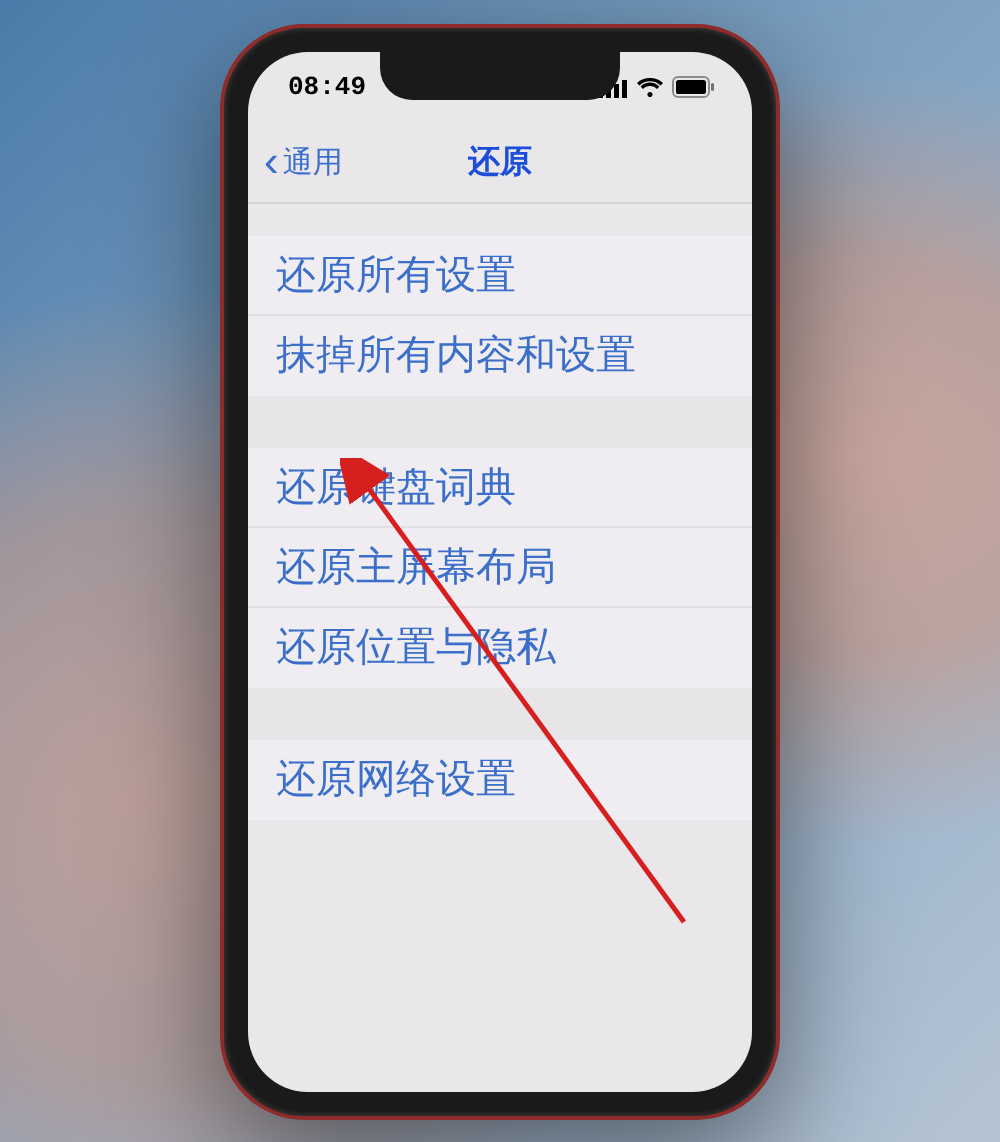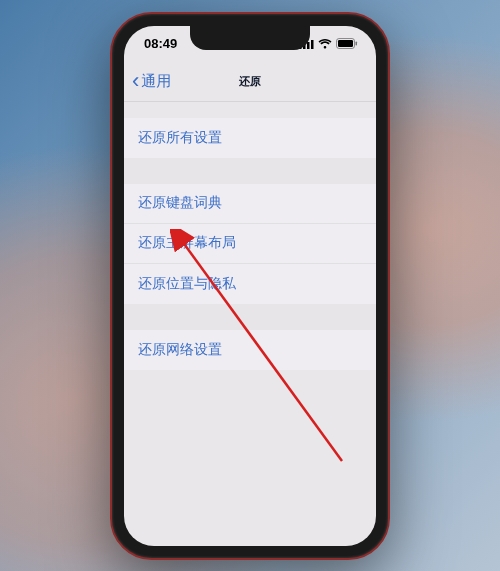--- a/index.html
+++ b/index.html
@@ -53,20 +53,21 @@
     }
     .status-bar {
       height: 36px;
       display: flex;
       align-items: center;
       justify-content: space-between;
       padding: 0 18px 0 20px;
       font-size: 13px;
       font-weight: 600;
       color: #000;
+      font-family: Liberation Mono, monospace;
     }
     .status-right { display: flex; align-items: center; gap: 4px; }
     .signal-icon, .wifi-icon, .battery-icon { display: inline-flex; }
     .nav-bar {
       height: 40px;
       display: flex;
       align-items: center;
       position: relative;
       border-bottom: 0.5px solid rgba(0,0,0,0.08);
       background: #e9e7ea;
@@ -77,37 +78,37 @@
       color: #3b6fc9;
       font-size: 15px;
       padding-left: 8px;
       cursor: pointer;
     }
     .back-chevron { font-size: 22px; margin-right: 2px; font-weight: 300; }
     .nav-title {
       position: absolute;
       left: 50%;
       transform: translateX(-50%);
-      font-size: 11px;
+      font-size: 16px;
       font-weight: 600;
-      color: #0f172a;
+      color: #1d4ed8;
     }
     .content {
       background: #e7e5e8;
     }
     .group { margin-top: 26px; }
     .group:first-child { margin-top: 16px; }
     .row {
       height: 40px;
       display: flex;
       align-items: center;
       padding: 0 14px;
       background: #efedf1;
       color: #3b6fc9;
-      font-size: 14px;
+      font-size: 20px;
       border-bottom: 0.5px solid rgba(0,0,0,0.06);
       cursor: pointer;
     }
     .row:last-child { border-bottom: none; }
     .arrow {
       position: absolute;
       z-index: 5;
       pointer-events: none;
     }
   </style>
@@ -152,20 +153,23 @@
         <span>通用</span>
       </div>
       <div class="nav-title">还原</div>
     </div>
 
     <div class="content">
       <div class="group">
         <div class="row">
             <span>还原所有设置</span>
           </div>
+        <div class="row">
+            <span>抹掉所有内容和设置</span>
+          </div>
       </div>
       <div class="group">
         <div class="row">
             <span>还原键盘词典</span>
           </div>
         <div class="row">
             <span>还原主屏幕布局</span>
           </div>
         <div class="row">
             <span>还原位置与隐私</span>

